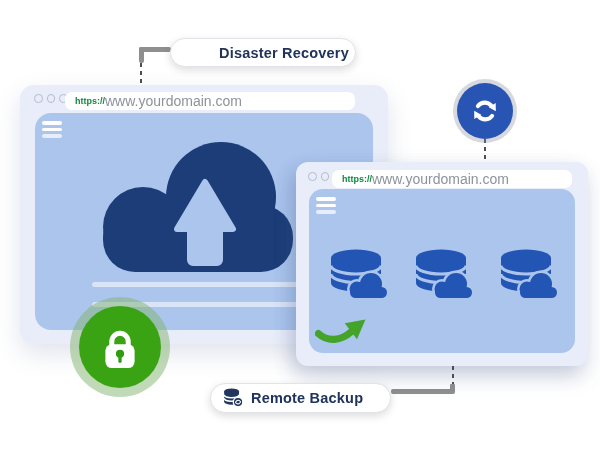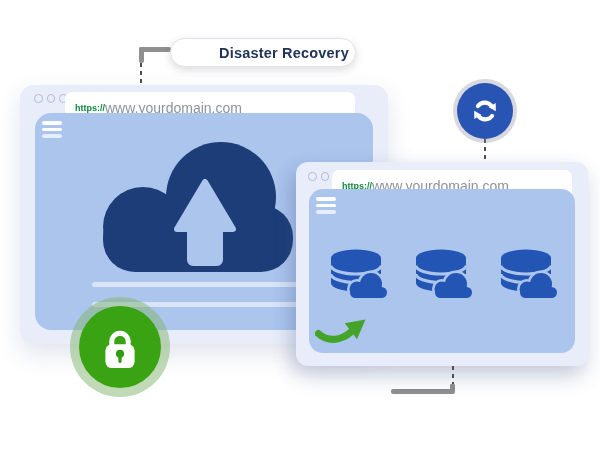--- a/index.html
+++ b/index.html
@@ -9,21 +9,21 @@
   
   .window{position:absolute;background:#e8edf9;border-radius:14px;
           box-shadow:0 10px 24px rgba(70,90,140,.16);}
   .win-primary{left:20px;top:85px;width:368px;height:259px;z-index:2;}
   .win-secondary{left:296px;top:162px;width:292px;height:204px;z-index:6;border-radius:12px;
           box-shadow:-6px 8px 18px rgba(60,80,130,.20),0 10px 24px rgba(70,90,140,.14);}
   .win-header{position:absolute;left:0;top:0;right:0;height:28px;}
   .dots{position:absolute;left:14px;top:9px;display:flex;gap:4px;}
   .dots i{display:block;width:8.5px;height:8.5px;border:1.5px solid #b5bccd;border-radius:50%;box-sizing:border-box;}
   .addressbar{position:absolute;top:7px;height:14px;background:#fff;border-radius:7px;
-          display:flex;align-items:center;padding:16px 10px;box-sizing:border-box;}
+          display:flex;align-items:center;padding:9px 10px;box-sizing:border-box;}
   .win-primary .addressbar{left:45px;width:290px;}
   .win-secondary .addressbar{left:36px;width:240px;top:8px;height:13px;}
   .scheme{font-size:9px;font-weight:bold;color:#0e8a3e;}
   .host{font-size:14px;color:#8d929c;}
   .win-content{position:absolute;background:#abc5ed;border-radius:16px;}
   .win-primary .win-content{left:15px;top:28px;width:338px;height:217px;}
   .win-secondary .win-content{left:13px;top:27px;width:266px;height:164px;border-radius:14px;}
   .hamburger{position:absolute;left:7px;top:8px;display:flex;flex-direction:column;gap:3px;}
   .hamburger i{display:block;width:20px;height:3.5px;background:#fff;border-radius:2px;}
   .hamburger i:nth-child(3){opacity:.7;}
@@ -230,14 +230,33 @@
   </div>
 
   <div class="pill pill-top">
     <svg width="17" height="17" viewBox="0 0 18 18">
       <path d="M14.2,4.6 A6.3,6.3 0 1 0 15.3,9.4" fill="none" stroke="#22375f" stroke-width="2.4" stroke-linecap="round"></path>
       <path d="M10.8,1.1 L17,2.6 L13.2,7.5 Z" fill="#22375f"></path>
     </svg>
     <span class="pill-label">Disaster Recovery</span>
   </div>
 
+  <div class="pill pill-bottom">
+    <svg width="21" height="20" viewBox="0 0 22 21">
+      <g fill="#22375f">
+        <ellipse cx="9" cy="3.6" rx="7.8" ry="3.1"></ellipse>
+        <rect x="1.2" y="3.6" width="15.6" height="10.8"></rect>
+        <ellipse cx="9" cy="14.4" rx="7.8" ry="3.1"></ellipse>
+      </g>
+      <g fill="none" stroke="#fff" stroke-width="1.6">
+        <path d="M1.2,7.2 A7.8,3.1 0 0 0 16.8,7.2"></path>
+        <path d="M1.2,10.8 A7.8,3.1 0 0 0 16.8,10.8"></path>
+      </g>
+      <circle cx="15.8" cy="14.8" r="5" fill="#22375f" stroke="#fff" stroke-width="1.4"></circle>
+      <g stroke="#fff" stroke-width="1.2" fill="none" stroke-linecap="round">
+        <path d="M13.2,15.4 a2.7,2.7 0 0 1 4.4,-1.9"></path>
+        <path d="M18.4,14.2 a2.7,2.7 0 0 1 -4.4,1.9"></path>
+      </g>
+    </svg>
+    <span class="pill-label">Remote Backup</span>
+  </div>
 
 </div>
 
 </body></html>

